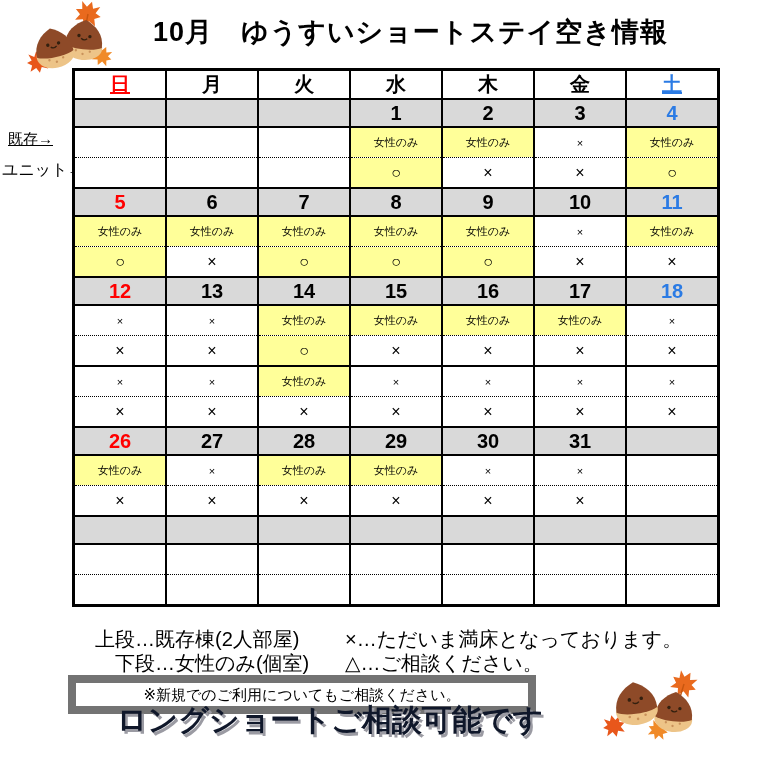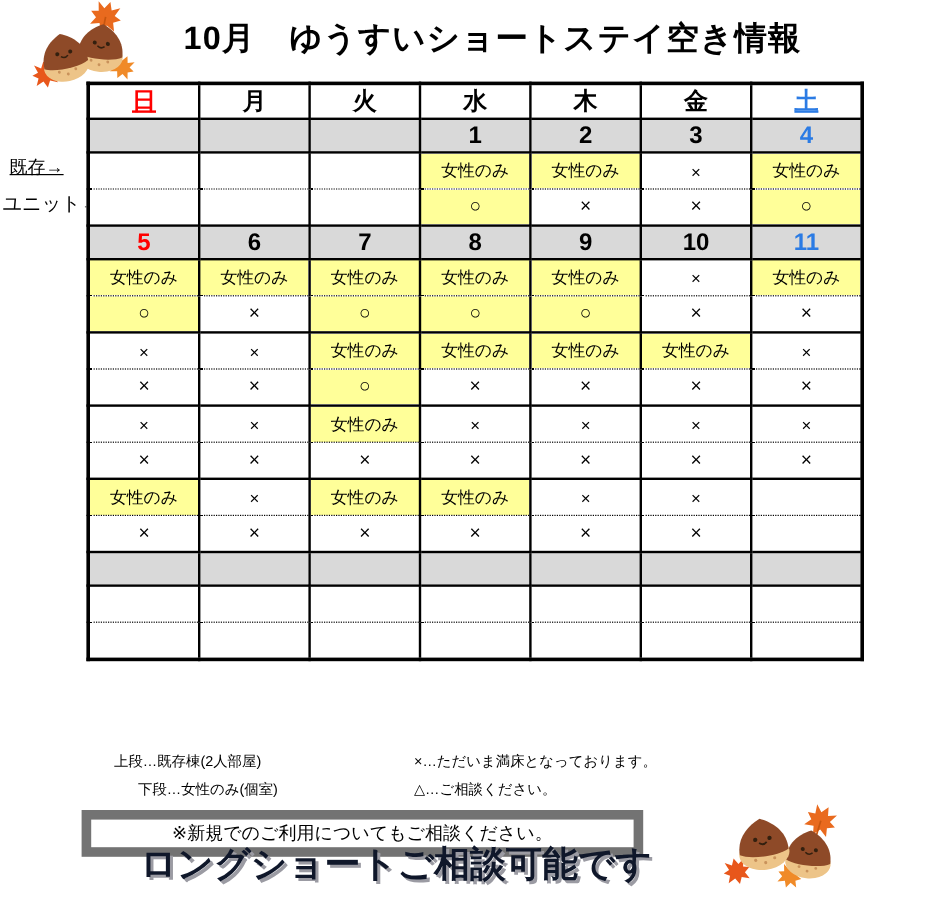--- a/index.html
+++ b/index.html
@@ -15,31 +15,31 @@
   table.calendar{position:absolute;left:72px;top:68px;border-collapse:collapse;
     table-layout:fixed;width:630px;border:3px solid #000;background:#fff;}
   .calendar th,.calendar td{width:90px;text-align:center;padding:0;overflow:hidden;white-space:nowrap;}
   .calendar th{height:25px;font-size:20px;font-weight:bold;border:2px solid #000;background:#fff;}
   .calendar th.sun{color:#FF0000;text-decoration:underline;}
   .calendar th.sat{color:#2B7BE4;text-decoration:underline;}
   .date-row td{height:26px;background:#D9D9D9;font-size:20px;font-weight:bold;
     border:2px solid #000;}
   .date-row td.sun{color:#FF0000;}
   .date-row td.sat{color:#2B7BE4;}
-  .upper-row td{height:29px;font-size:14px;border-left:2px solid #000;border-right:2px solid #000;
+  .upper-row td{height:29px;font-size:11px;border-left:2px solid #000;border-right:2px solid #000;
     border-top:2px solid #000;border-bottom:1px dotted #000;}
   .lower-row td{height:29px;font-size:16px;border-left:2px solid #000;border-right:2px solid #000;
     border-bottom:2px solid #000;}
   td.hl{background:#FFFF99;}
 
   .side-label{position:absolute;white-space:nowrap;}
   .side-label.upper{left:8px;top:130px;font-size:15px;text-decoration:underline;}
   .side-label.lower{left:2px;top:160px;font-size:16px;}
 
-  .legend-item{position:absolute;font-size:12px;white-space:nowrap;}
+  .legend-item{position:absolute;font-size:20px;white-space:nowrap;}
   .legend-upper{left:95px;top:626px;}
   .legend-full{left:345px;top:626px;}
   .legend-lower{left:115px;top:650px;}
   .legend-consult{left:345px;top:650px;}
 
   .note-box{position:absolute;left:68px;top:675px;width:452px;height:23px;border:8px solid #737373;
     font-size:15px;text-align:center;line-height:23px;white-space:nowrap;background:#fff;}
 
   .footer-banner{position:absolute;left:70px;top:700px;width:520px;text-align:center;
     font-size:30px;font-weight:bold;color:#0f172a;white-space:nowrap;
@@ -146,55 +146,73 @@
       </tr>
       <tr class="lower-row">
         <td class="hl">○</td>
         <td>×</td>
         <td class="hl">○</td>
         <td class="hl">○</td>
         <td class="hl">○</td>
         <td>×</td>
         <td>×</td>
       </tr>
-      <tr class="upper-row">
-        <td>×</td>
-        <td>×</td>
-        <td class="hl">女性のみ</td>
-        <td class="hl">女性のみ</td>
-        <td class="hl">女性のみ</td>
-        <td class="hl">女性のみ</td>
-        <td>×</td>
-      </tr>
-      <tr class="lower-row">
-        <td>×</td>
-        <td>×</td>
-        <td class="hl">○</td>
-        <td>×</td>
-        <td>×</td>
-        <td>×</td>
-        <td>×</td>
-      </tr>
-      <tr class="upper-row">
-        <td>×</td>
-        <td>×</td>
-        <td class="hl">女性のみ</td>
-        <td>×</td>
-        <td>×</td>
-        <td>×</td>
-        <td>×</td>
-      </tr>
-      <tr class="lower-row">
-        <td>×</td>
-        <td>×</td>
-        <td>×</td>
-        <td>×</td>
-        <td>×</td>
-        <td>×</td>
-        <td>×</td>
+      <tr class="date-row">
+        <td class="sun">12</td>
+        <td>13</td>
+        <td>14</td>
+        <td>15</td>
+        <td>16</td>
+        <td>17</td>
+        <td class="sat">18</td>
+      </tr>
+      <tr class="upper-row">
+        <td>×</td>
+        <td>×</td>
+        <td class="hl">女性のみ</td>
+        <td class="hl">女性のみ</td>
+        <td class="hl">女性のみ</td>
+        <td class="hl">女性のみ</td>
+        <td>×</td>
+      </tr>
+      <tr class="lower-row">
+        <td>×</td>
+        <td>×</td>
+        <td class="hl">○</td>
+        <td>×</td>
+        <td>×</td>
+        <td>×</td>
+        <td>×</td>
+      </tr>
+      <tr class="upper-row">
+        <td>×</td>
+        <td>×</td>
+        <td class="hl">女性のみ</td>
+        <td>×</td>
+        <td>×</td>
+        <td>×</td>
+        <td>×</td>
+      </tr>
+      <tr class="lower-row">
+        <td>×</td>
+        <td>×</td>
+        <td>×</td>
+        <td>×</td>
+        <td>×</td>
+        <td>×</td>
+        <td>×</td>
+      </tr>
+      <tr class="date-row">
+        <td class="sun">26</td>
+        <td>27</td>
+        <td>28</td>
+        <td>29</td>
+        <td>30</td>
+        <td>31</td>
+        <td class="sat"></td>
       </tr>
       <tr class="upper-row">
         <td class="hl">女性のみ</td>
         <td>×</td>
         <td class="hl">女性のみ</td>
         <td class="hl">女性のみ</td>
         <td>×</td>
         <td>×</td>
         <td></td>
       </tr>

